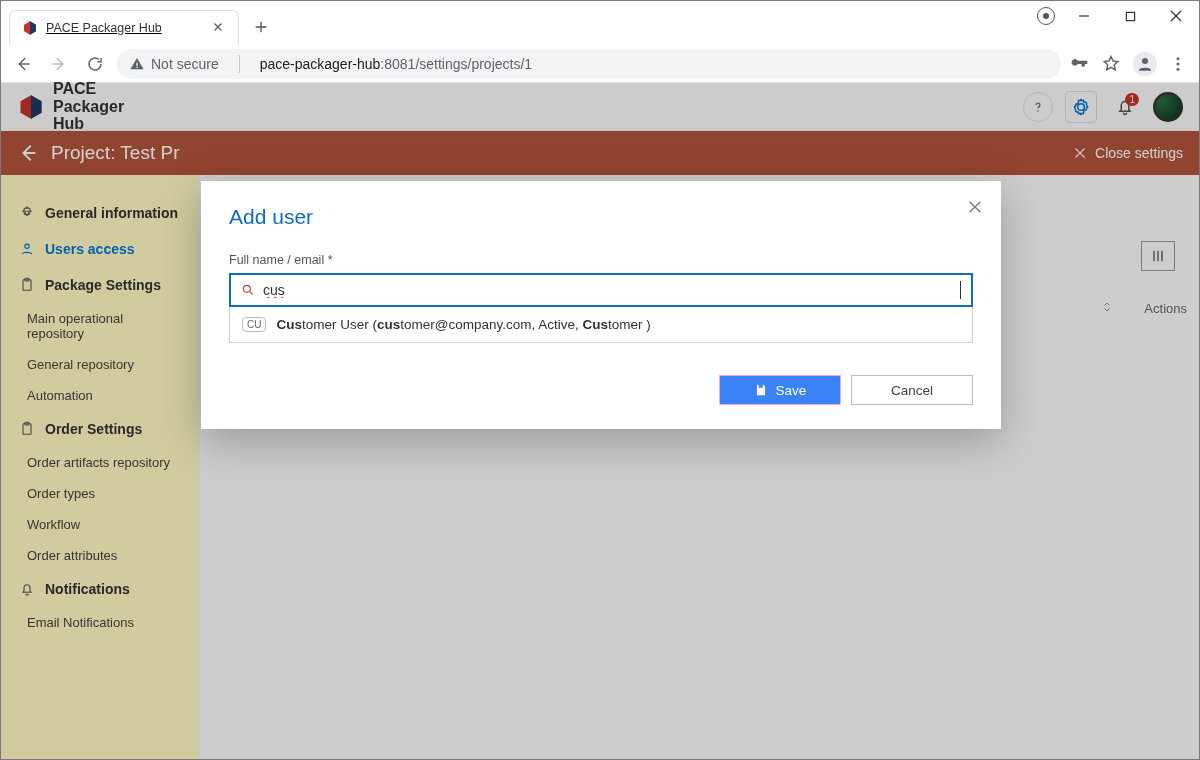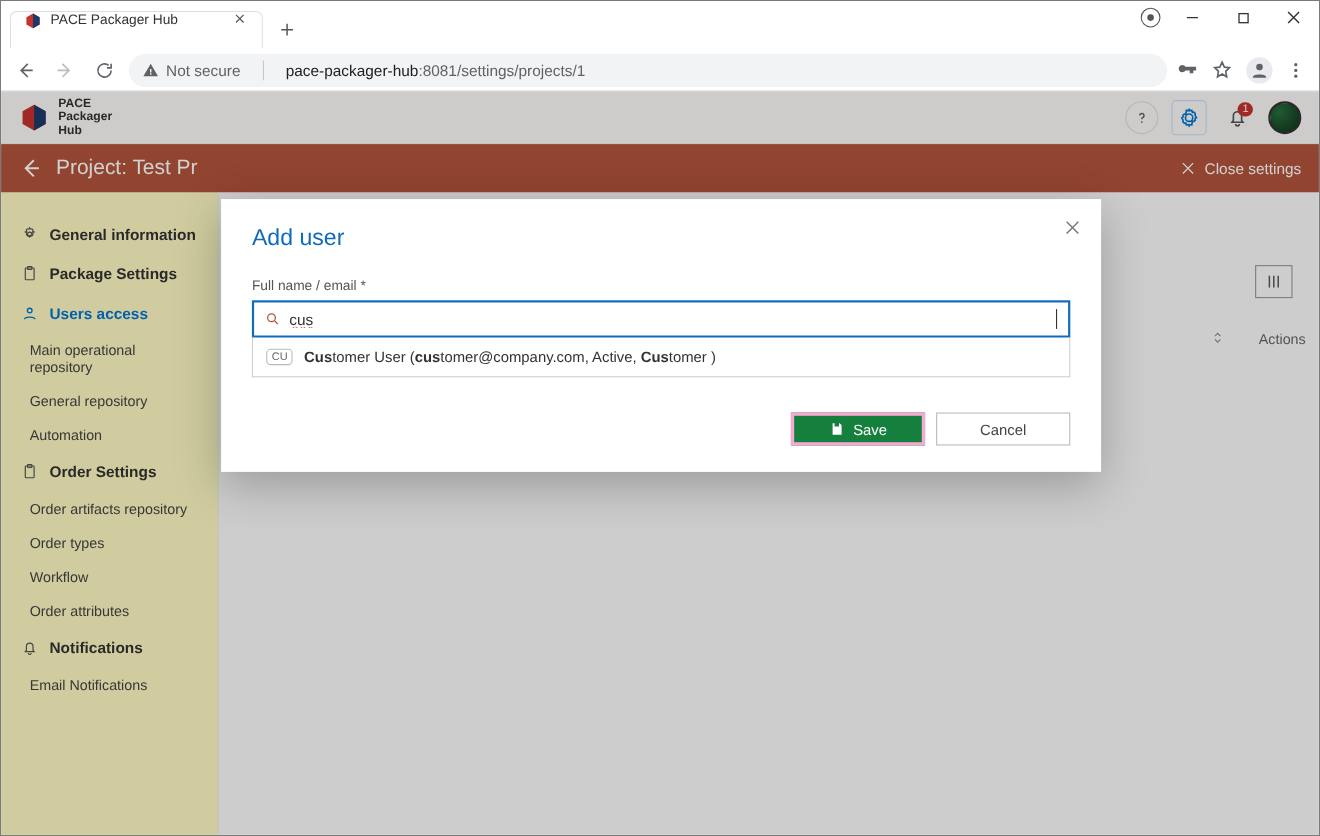--- a/index.html
+++ b/index.html
@@ -2,21 +2,21 @@
 <html><head>
 <meta charset="utf-8">
 <style>
   * { box-sizing: border-box; margin: 0; padding: 0; font-family: "Segoe UI", Arial, sans-serif; }
   html, body { width: 1200px; height: 760px; overflow: hidden; background: #fff; }
 
   
   .window-frame { width: 1200px; height: 760px; border: 1px solid #7a7a7a; display: flex; flex-direction: column; }
   .titlebar { height: 44px; background: #fff; display: flex; align-items: flex-start; }
   .tab-strip { display: flex; align-items: center; height: 44px; padding-left: 8px; }
-  .browser-tab { display: flex; height: 34px; margin-top: 8px; padding: 0 12px; border-radius: 6px 6px 0 0; background: #fff; border: 1px solid #ddd; border-bottom: none; gap: 8px; min-width: 230px; }
+  .browser-tab { display: flex; align-items: center; height: 34px; margin-top: 8px; padding: 0 12px; border-radius: 6px 6px 0 0; background: #fff; border: 1px solid #ddd; border-bottom: none; gap: 8px; min-width: 230px; text-decoration: underline; }
   .tab-favicon { width: 16px; height: 16px; }
   .tab-title { font-size: 12.5px; color: #333; flex: 1; }
   .tab-close { width: 14px; height: 14px; color: #555; cursor: pointer; }
   .new-tab { width: 28px; height: 28px; display: flex; align-items: center; justify-content: center; color: #555; margin-left: 8px; margin-top: 8px; cursor: pointer; }
   .win-controls { margin-left: auto; display: flex; }
   .win-btn { width: 46px; height: 30px; display: flex; align-items: center; justify-content: center; color: #333; cursor: pointer; }
   .win-circle { width:18px; height:18px; border:1px solid #555; border-radius:50%; display:flex; align-items:center; justify-content:center; margin-right:6px; margin-top:6px; }
   .win-circle .dot { width:6px; height:6px; background:#555; border-radius:50%; }
 
   .toolbar { height: 38px; background: #fff; border-bottom: 1px solid #e3e3e3; display: flex; align-items: center; padding: 0 8px; gap: 8px; }
@@ -28,21 +28,21 @@
   .omnibox .host { color: #202124; }
   .omnibox .path { color: #5f6368; }
   .toolbar-right { display: flex; align-items: center; gap: 12px; padding-right: 4px; }
   .key-icon, .star-icon, .user-chip, .menu-dots { color: #5f6368; cursor: pointer; }
   .user-chip { width: 24px; height: 24px; border-radius: 50%; background: #e8eaed; display: flex; align-items: center; justify-content: center; }
 
   
   .app { flex: 1; position: relative; background: #faf9f8; display: flex; flex-direction: column; }
   .app-header { height: 48px; background: #faf9f8; display: flex; align-items: center; padding: 0 16px; gap: 12px; border-bottom: 1px solid #eee; }
   .app-logo { display: flex; align-items: center; gap: 8px; }
-  .app-logo-text { font-size: 11px; font-weight: 600; color: #333; line-height: 1.1; }
+  .app-logo-text { font-size: 16px; font-weight: 600; color: #333; line-height: 1.1; }
   .header-spacer { flex: 1; }
   .hdr-icon { width: 32px; height: 32px; display: flex; align-items: center; justify-content: center; color: #666; cursor: pointer; border-radius: 4px; position: relative; }
   .hdr-icon.settings { color: #0078d4; border:1px solid #c7defb; }
   .hdr-icon.help { border:1px solid #ddd; border-radius:50%; width:30px; height:30px;}
   .bell-badge { position: absolute; top: 2px; right: 2px; background: #c5332d; color: #fff; font-size: 10px; border-radius: 8px; padding: 0 4px; line-height: 13px; }
   .avatar { width: 30px; height: 30px; border-radius: 50%; background: radial-gradient(circle at 30% 30%, #2a6e3f, #0d3018); border:2px solid #333; }
 
   .project-bar { height: 44px; background: #b1543b; color: #fff; display: flex; align-items: center; padding: 0 16px; gap: 12px; }
   .project-bar .back { cursor: pointer; }
   .project-title { font-size: 19px; font-weight: 400; }
@@ -66,21 +66,21 @@
   .field-label { font-size: 12.5px; color: #555; margin-top: 24px; }
   .search-wrap { margin-top: 6px; border: 2px solid #0f6cbd; height: 34px; display: flex; align-items: center; padding: 0 10px; gap: 8px; background:#fff; }
   .search-wrap .sicon { color: #b1543b; }
   .search-wrap input { border: none; outline: none; flex: 1; font-size: 14px; color: #333; text-decoration: underline wavy #c5332d; text-decoration-thickness:1px;}
   .search-wrap .caret { width:1px; height:18px; background:#333; }
   .dropdown { border: 1px solid #d0d0d0; border-top: none; padding: 10px 12px; display: flex; align-items: center; gap: 10px; font-size: 13.5px; color: #333; background:#fff; cursor:pointer;}
   .chip { border: 1px solid #bbb; border-radius: 4px; font-size: 10px; padding: 1px 4px; color: #666; }
   .dropdown b { font-weight: 600; }
   .modal-actions { display: flex; justify-content: flex-end; gap: 10px; margin-top: 32px; }
   .btn { height: 30px; min-width: 122px; display: flex; align-items: center; justify-content: center; gap: 8px; font-size: 13.5px; cursor: pointer; }
-  .btn.primary { background: #15803d; color: #fff; border: 3px solid #f9a8d4; }
+  .btn.primary { background: #3b82f6; color: #fff; border: 1px solid #f9a8d4; }
   .btn.secondary { background: #fff; color: #444; border: 1px solid #bbb; }
 
   svg { display: block; }
 </style>
 </head>
 <body>
 
 <div class="window-frame">
 
   <div class="titlebar">
@@ -234,33 +234,33 @@
 
     <div class="app-body">
       <div class="sidebar">
         <div class="side-h">
           <svg width="16" height="16" viewBox="0 0 24 24">
               <circle cx="12" cy="12" r="3" fill="none" stroke="#555" stroke-width="1.6"></circle>
               <path fill="none" stroke="#555" stroke-width="1.6" d="m12 3 1 2 2-.5 1.5 1.5-.5 2 2 1-2 1 .5 2L15 14l-2-.5-1 2-1-2-2 .5L7.5 12l.5-2-2-1 2-1-.5-2L9 4.5 11 5z"></path>
             </svg>
           <span>General information</span>
         </div>
+        <div class="side-h blue">
+          <svg width="16" height="16" viewBox="0 0 24 24">
+              <circle cx="12" cy="8" r="3.2" fill="none" stroke="#0078d4" stroke-width="1.8"></circle>
+              <path fill="none" stroke="#0078d4" stroke-width="1.8" d="M5 20c0-4 14-4 14 0"></path>
+            </svg>
+          <span>Users access</span>
+        </div>
         <div class="side-h">
           <svg width="16" height="16" viewBox="0 0 24 24">
               <rect x="6" y="4" width="12" height="16" rx="1" fill="none" stroke="#555" stroke-width="1.6"></rect>
               <rect x="9" y="2" width="6" height="4" rx="1" fill="none" stroke="#555" stroke-width="1.6"></rect>
             </svg>
           <span>Package Settings</span>
-        </div>
-        <div class="side-h blue">
-          <svg width="16" height="16" viewBox="0 0 24 24">
-              <circle cx="12" cy="8" r="3.2" fill="none" stroke="#0078d4" stroke-width="1.8"></circle>
-              <path fill="none" stroke="#0078d4" stroke-width="1.8" d="M5 20c0-4 14-4 14 0"></path>
-            </svg>
-          <span>Users access</span>
         </div>
         <div class="side-item">Main operational repository</div>
         <div class="side-item">General repository</div>
         <div class="side-item">Automation</div>
 
         <div class="side-h">
           <svg width="16" height="16" viewBox="0 0 24 24">
               <rect x="6" y="4" width="12" height="16" rx="1" fill="none" stroke="#555" stroke-width="1.6"></rect>
               <rect x="9" y="2" width="6" height="4" rx="1" fill="none" stroke="#555" stroke-width="1.6"></rect>
             </svg>

